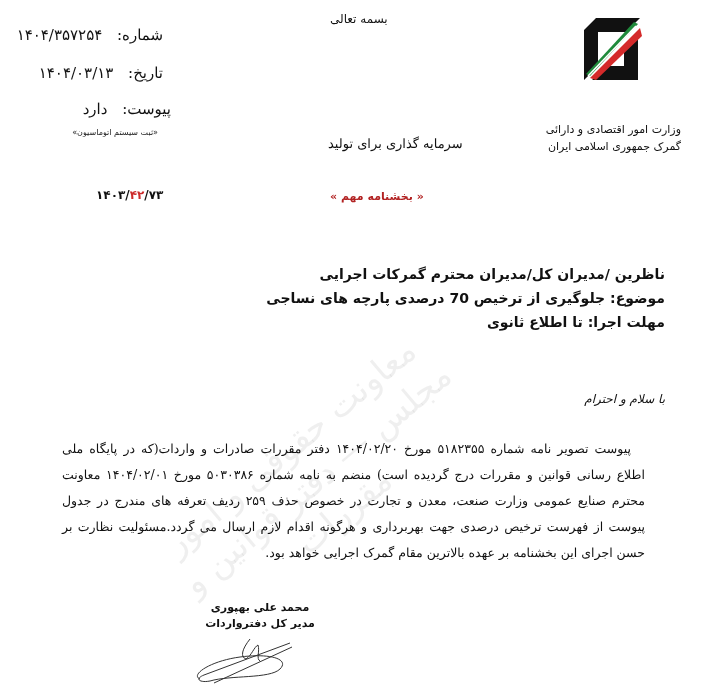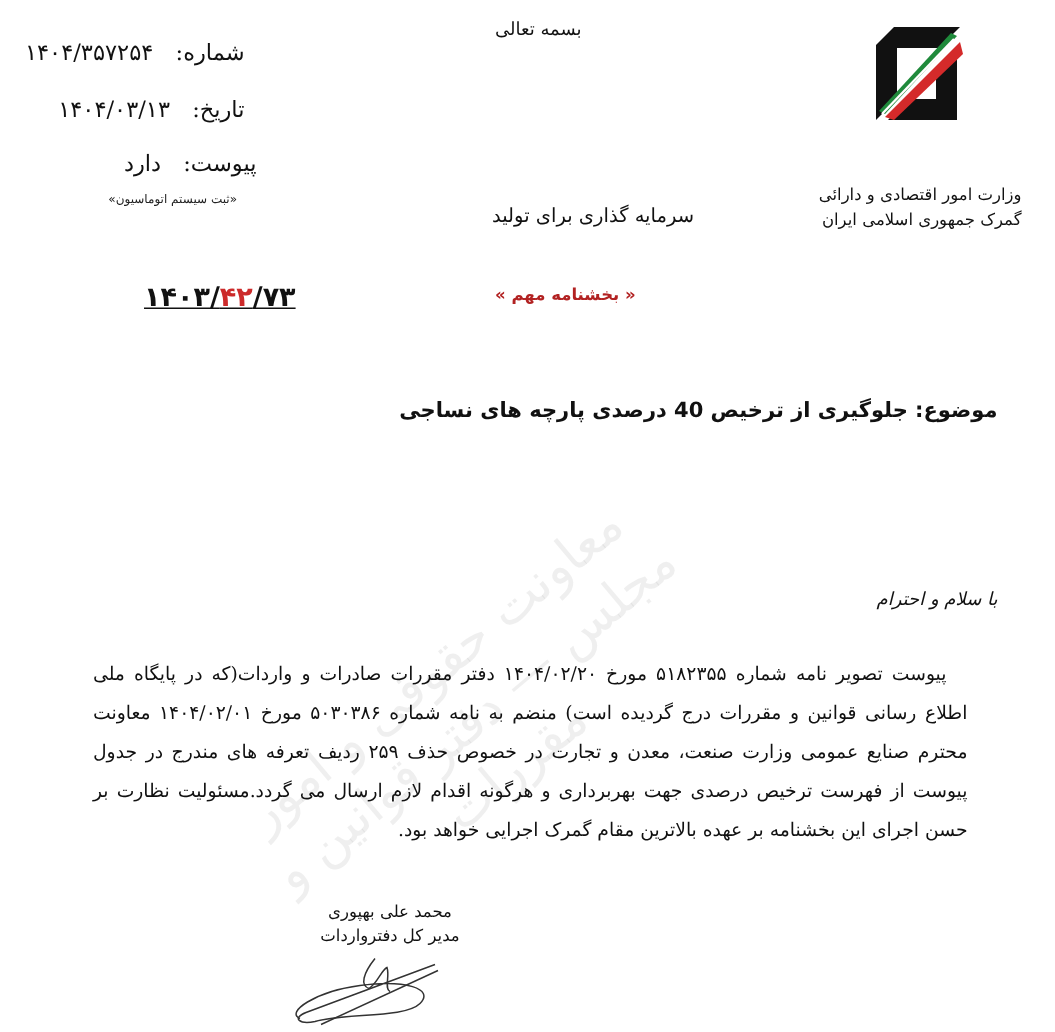--- a/index.html
+++ b/index.html
@@ -17,38 +17,38 @@
 
   
   .basmala { left: 330px; top: 12px; font-size: 12px; font-weight: normal; }
 
   
   .logo { left: 578px; top: 14px; width: 66px; height: 70px; }
   .org { right: 22px; font-size: 11px; font-weight: normal; white-space: nowrap; margin-top: 32px; }
 
   .slogan { left: 300px; top: 136px; font-size: 13px; font-family: "DejaVu Serif", serif; margin-left: 28px; }
   .important { left: 330px; top: 190px; font-size: 11px; font-weight: bold; color: #b22222; }
-  .circular { left: 96px; top: 188px; font-size: 18px; font-weight: bold; direction: ltr; text-decoration: underline; }
+  .circular { left: 96px; top: 188px; font-size: 12px; font-weight: bold; direction: ltr; }
   .circular .red { color: #cc2a2a; }
 
   
   .head-lines { right: 38px; top: 262px; font-size: 14px; font-weight: bold; line-height: 24px; text-align: right; }
   .head-lines div { white-space: nowrap; }
 
   .salutation { right: 38px; top: 392px; font-size: 12px; font-style: italic; font-family: "DejaVu Serif", serif; }
 
   .body-text {
     left: 44px; width: 619px; top: 418px;
     font-size: 12.5px; line-height: 26px; text-align: justify;
     font-family: "DejaVu Serif", serif;
     text-align-last: right;
   }
   .body-text p { margin: 18px; text-indent: 14px; }
 
-  .sig-name { left: 205px; top: 600px; font-size: 11px; font-weight: normal; text-align: center; width: 110px; line-height: 16px; }
+  .sig-name { left: 205px; top: 600px; font-size: 11px; font-weight: bold; text-align: center; width: 110px; line-height: 16px; }
   .signature { left: 180px; top: 635px; width: 130px; height: 50px; }
 
   .watermark {
     left: 150px; top: 400px; width: 420px; height: 260px;
     color: rgba(180,180,180,0.22); font-size: 34px; font-family: "DejaVu Serif", serif;
     transform: rotate(-40deg); pointer-events: none; line-height: 42px; text-align: center;
   }
 </style>
 </head>
 <body>
@@ -84,21 +84,23 @@
 <div class="abs org rtl" style="top:108px;text-align:right;">گمرک جمهوری اسلامی ایران</div>
 
 <div class="abs slogan rtl">سرمایه گذاری برای تولید</div>
 
 <div class="abs important rtl">« بخشنامه مهم »</div>
 <div class="abs circular">
   <span>۱۴۰۳/</span><span class="red">۴۲</span><span>/۷۳</span>
 </div>
 
 <div class="abs head-lines rtl">
-  <div>موضوع:  جلوگیری از ترخیص 40 درصدی پارچه های نساجی</div>
+  <div>ناظرین /مدیران کل/مدیران محترم گمرکات اجرایی</div>
+  <div>موضوع:  جلوگیری از ترخیص 70 درصدی پارچه های نساجی</div>
+  <div>مهلت اجرا: تا اطلاع ثانوی</div>
 </div>
 
 <div class="abs salutation rtl">با سلام و احترام</div>
 
 <div class="abs body-text rtl">
   <p>پیوست تصویر نامه شماره ۵۱۸۲۳۵۵ مورخ ۱۴۰۴/۰۲/۲۰  دفتر مقررات صادرات و واردات(که در پایگاه ملی اطلاع رسانی قوانین و مقررات درج گردیده است)  منضم به نامه شماره ۵۰۳۰۳۸۶ مورخ ۱۴۰۴/۰۲/۰۱ معاونت محترم صنایع عمومی وزارت صنعت، معدن و تجارت  در خصوص حذف ۲۵۹ ردیف تعرفه های مندرج در جدول پیوست از فهرست ترخیص درصدی جهت بهربرداری و هرگونه اقدام لازم ارسال می گردد.مسئولیت نظارت بر حسن اجرای این بخشنامه بر عهده بالاترین مقام گمرک اجرایی خواهد بود.</p>
 </div>
 
 <div class="abs sig-name rtl">
   <div>محمد علی بهپوری</div>

